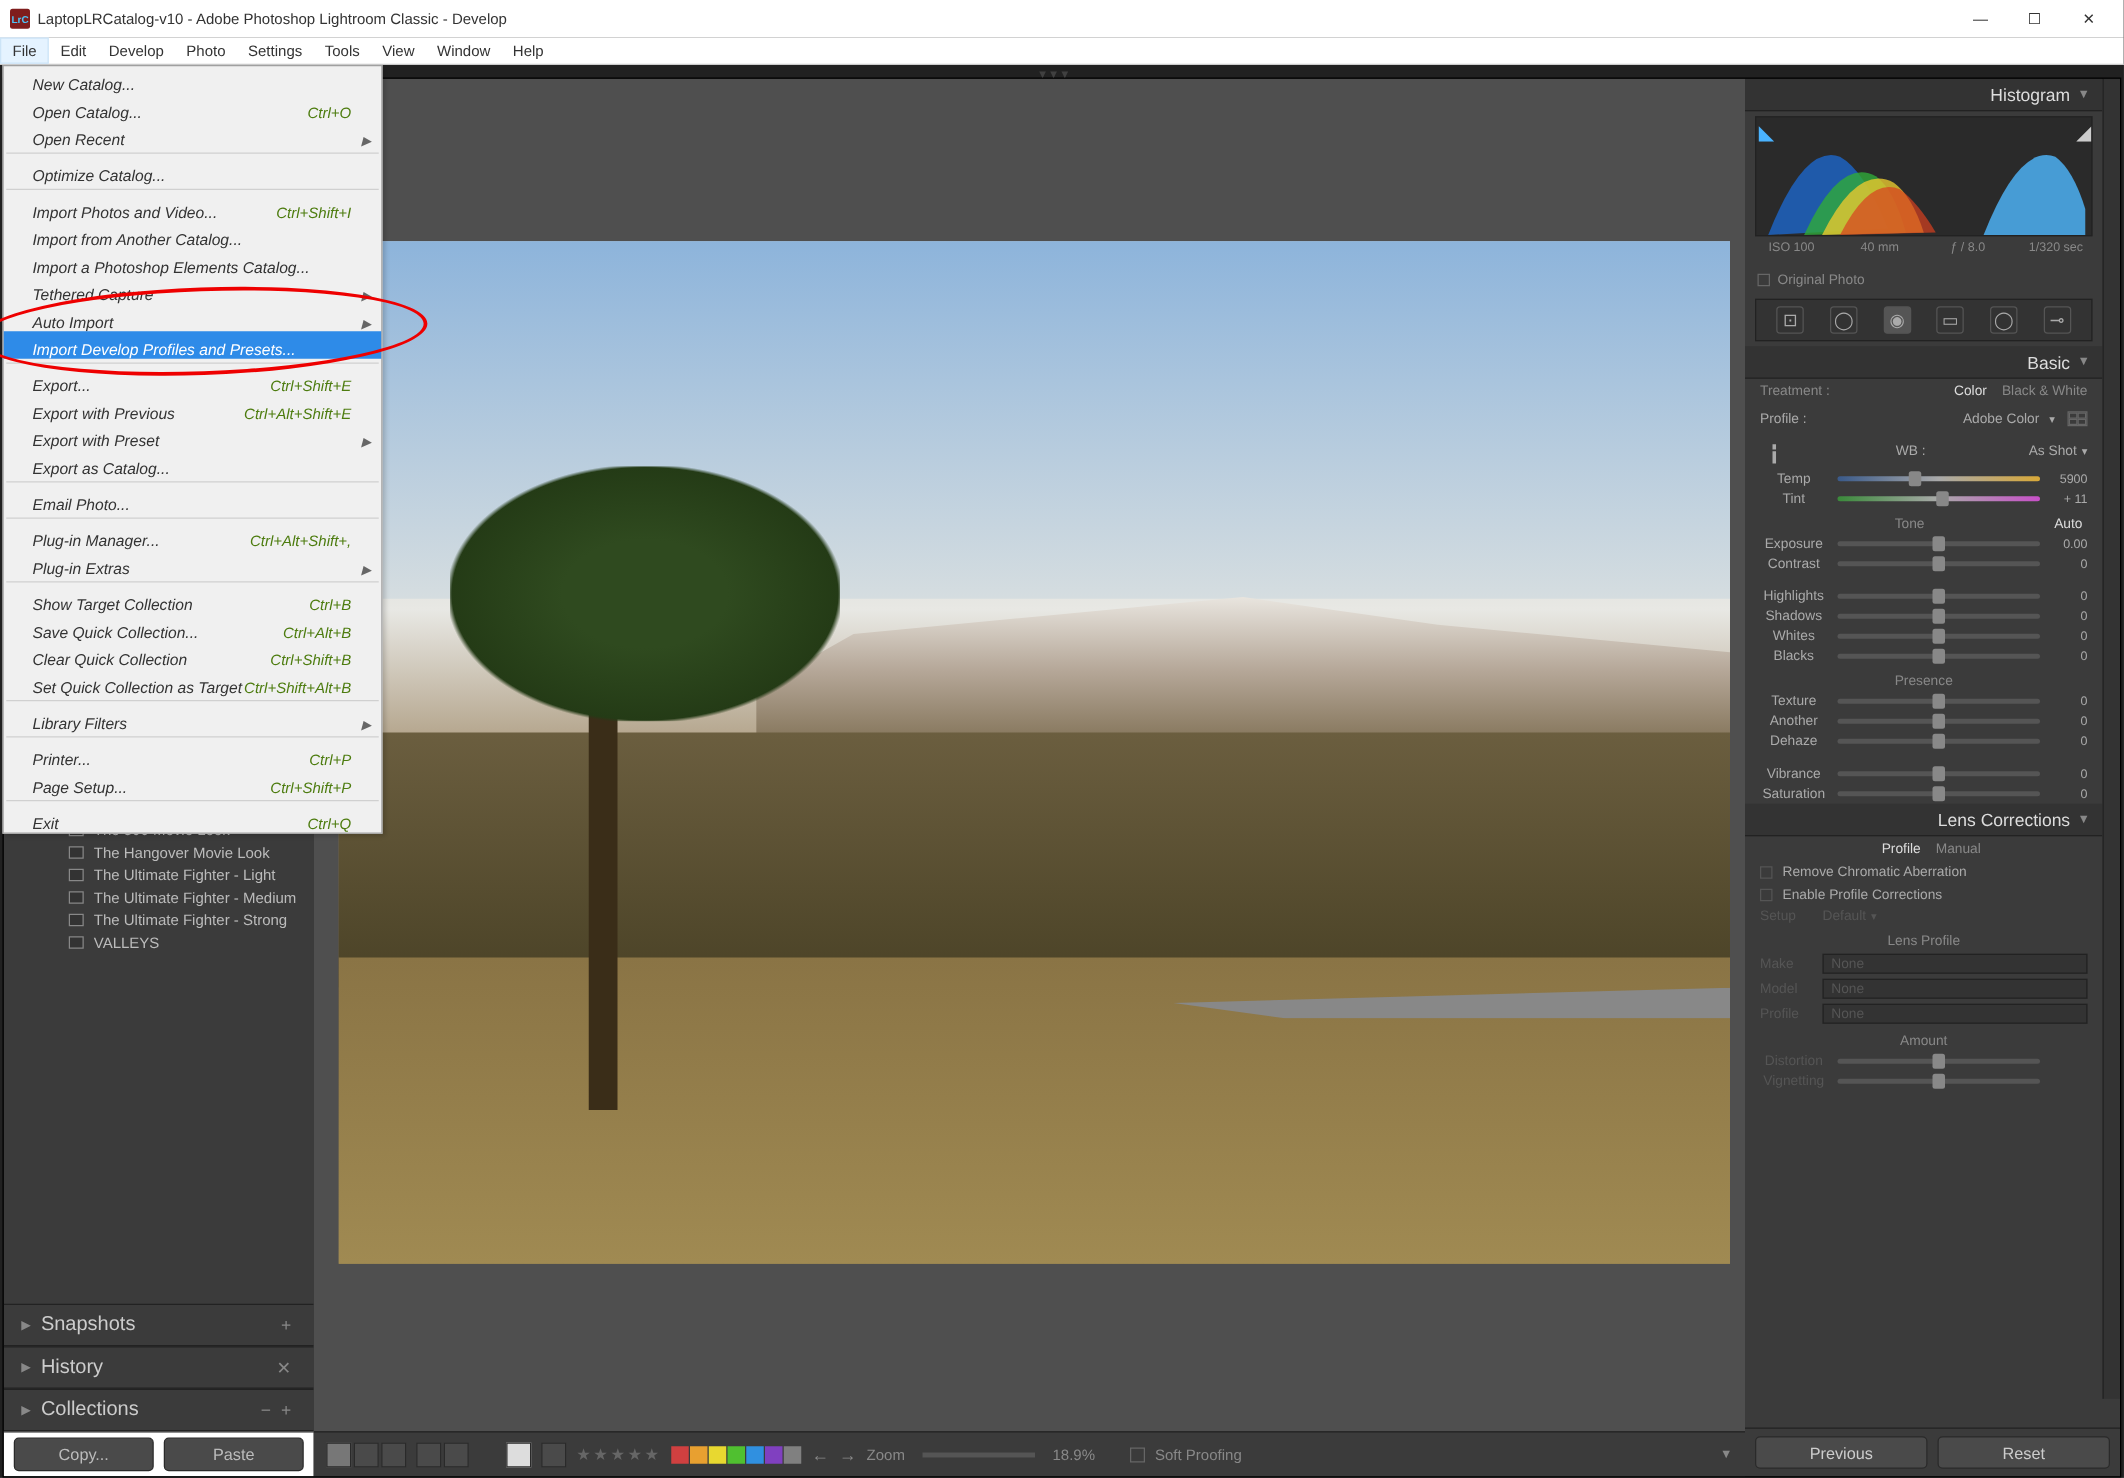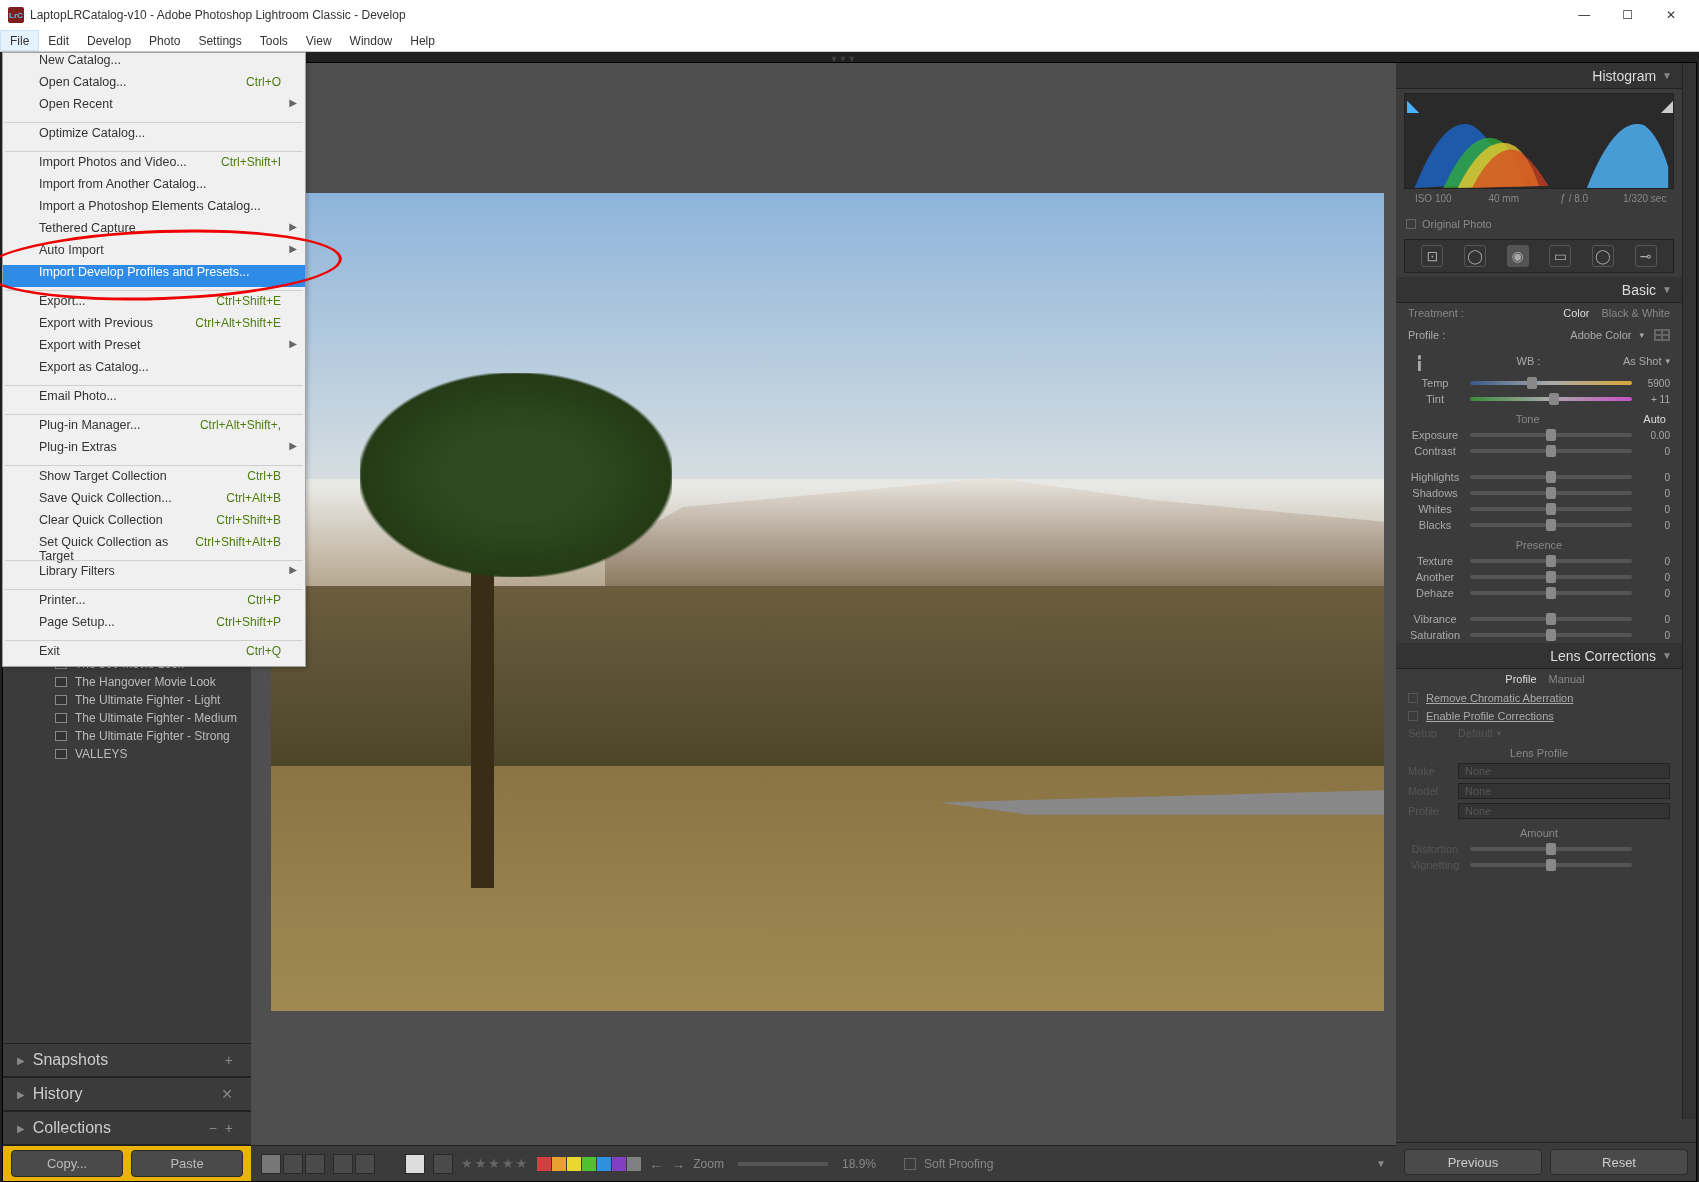--- a/index.html
+++ b/index.html
@@ -11,21 +11,21 @@
 .titlebar .spacer { flex: 1; }
 .win-controls span { display:inline-block; width:40px; text-align:center; font-size:12px; color:#333; }
 
 
 .menubar { height: 22px; background: #fff; display: flex; align-items: center; font-size: 12px; color: #333; border-bottom: 1px solid #ccc; }
 .menubar .mitem { padding: 0 9px; height:100%; display:flex; align-items:center; cursor:default; }
 .menubar .mitem.open { background: #e5f3ff; border:1px solid #cce4f7; }
 
 
 .dropdown { position: absolute; top: 52px; left: 2px; width: 304px; background: #f0f0f0; border: 1px solid #a0a0a0; box-shadow: 2px 2px 4px rgba(0,0,0,0.2); z-index: 100; font-size: 12.5px; color: #333; }
-.dropdown .mrow { height: 22px; display: flex; align-items: flex-start; padding: 0 24px 0 36px; position:relative; }
+.dropdown .mrow { height: 22px; display: flex; align-items: flex-end; padding: 0 24px 0 23px; position:relative;font-style:italic; }
 .dropdown .mrow.highlight { background: #2e8be8; color: #fff; }
 .dropdown .mrow .label { flex: 1; }
 .dropdown .mrow .short { color: #4d7c0f; font-size:12px; }
 .dropdown .mrow .sub { position:absolute; right:8px; font-size:10px; color:#666;}
 .dropdown .sep { height: 1px; background: #d0d0d0; margin: 3px 2px; }
 
 
 .annot { position: absolute; border: 3px solid #e00; border-radius: 50%; width: 360px; height: 70px; top: 230px; left: -18px; z-index: 101; transform: rotate(-2deg); }
 
 
@@ -52,21 +52,21 @@
 
 .left-content { flex:1; overflow:hidden; padding-top:430px; }
 .preset-row { height:18px; display:flex; align-items:center; padding-left:52px; font-size:12px; color:#bbb; gap:8px;}
 .preset-row .picon { width:12px; height:10px; border:1px solid #888; background:#333;}
 .panel-header { height:34px; display:flex; align-items:center; padding:0 14px; font-size:16px; color:#ccc; border-top:1px solid #222; border-bottom:1px solid #222;}
 .panel-header .arrow { margin-right:8px; color:#888; font-size:10px;}
 .panel-header .spacer { flex:1;}
 .panel-header .btn { color:#888; font-size:14px; padding:0 4px;}
 
 
-.bottom-btns { height:36px; display:flex; gap:8px; padding:4px 8px; background:#eab308; border-top:1px solid #222;}
+.bottom-btns { height:36px; display:flex; gap:8px; padding:4px 8px; background:#ffffff; border-top:1px solid #222;}
 .bottom-btns button { flex:1; background:#4a4a4a; border:1px solid #2a2a2a; border-radius:4px; color:#bbb; font-size:13px;}
 
 
 .rp-header { height:26px; background:#333; display:flex; align-items:center; justify-content:flex-end; padding:0 10px; font-size:14px; color:#ddd; border-bottom:1px solid #222;}
 .rp-header .arrow { margin-left:6px; font-size:10px; color:#888;}
 .histogram-box { height:96px; margin:4px 8px; border:1px solid #222; background:#2a2a2a; position:relative; overflow:hidden;}
 .histo-info { height:20px; display:flex; font-size:10px; color:#888; padding:0 10px; gap:16px;}
 .histo-info span { flex:1; text-align:center;}
 .orig-photo { height:22px; font-size:11px; color:#888; padding:2px 10px; display:flex; align-items:center; gap:6px;}
 .orig-photo .chk { width:10px; height:10px; border:1px solid #666;}
@@ -89,21 +89,21 @@
 .slider-row .track { flex:1; height:4px; background:linear-gradient(90deg,#3a5a8a,#aaa,#d8a838); position:relative; border-radius:2px;}
 .slider-row .track.mono { background:#555;}
 .slider-row .thumb { position:absolute; top:-4px; width:10px; height:12px; background:#888; border-radius:2px; transform:translateX(-50%);}
 .slider-row .value { width:38px; text-align:right; padding-left:6px; font-size:10px;}
 .subhead { text-align:center; font-size:11px; color:#888; padding:6px 0 2px;}
 .subhead.withauto { display:flex; justify-content:space-between; padding:6px 16px 2px;}
 .subhead.withauto .auto{ color:#ddd; font-size:11px;}
 
 .lens-row { display:flex; padding:3px 12px; font-size:11px; color:#666; align-items:center;}
 .lens-row .chk{ width:10px;height:10px;border:1px solid #555;margin-right:8px;}
-.lens-row.active{color:#aaa;text-decoration:underline;}
+.lens-row.active{color:#aaa;}
 .lens-select { display:flex; padding:2px 12px; font-size:11px; color:#555; align-items:center;}
 .lens-select .label{width:50px;}
 .lens-select .box{flex:1;height:16px;background:#333;border:1px solid #222;padding:0 6px;display:flex;align-items:center;}
 
 
 .canvas-toolbar { position:absolute; bottom:0; left:0; right:0; height:36px; background:#3b3b3b; border-top:1px solid #222; display:flex; align-items:center; padding:0 10px; gap:8px; font-size:12px; color:#888;}
 .canvas-toolbar .group { display:flex; gap:2px;}
 .canvas-toolbar .vbtn { width:20px; height:20px; background:#4a4a4a; border:1px solid #2a2a2a;}
 .canvas-toolbar .star { color:#666; letter-spacing:2px; font-size:13px;}
 .canvas-toolbar .swatches { display:flex; gap:1px;}

